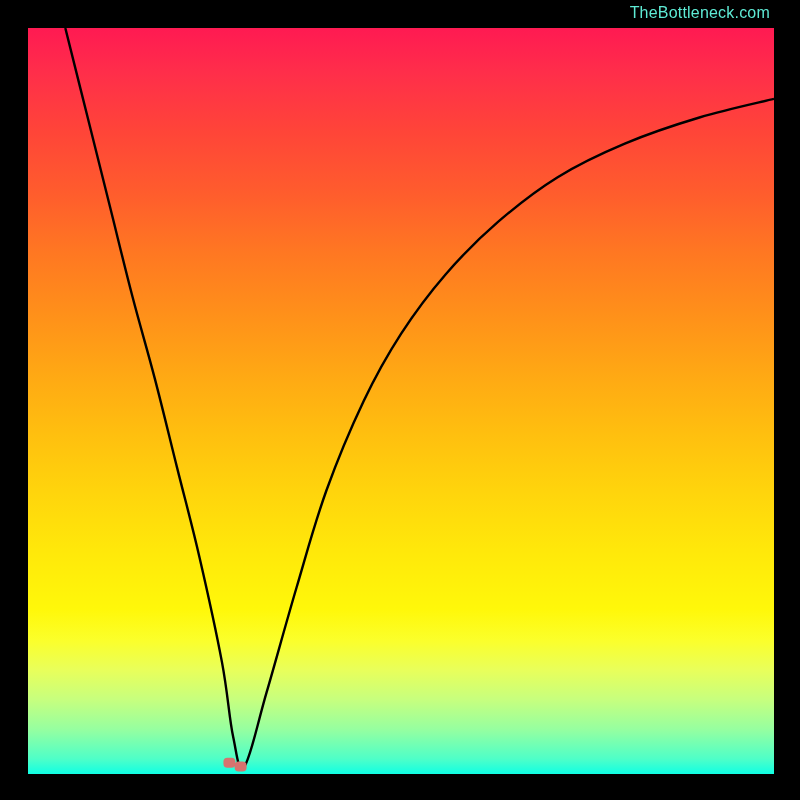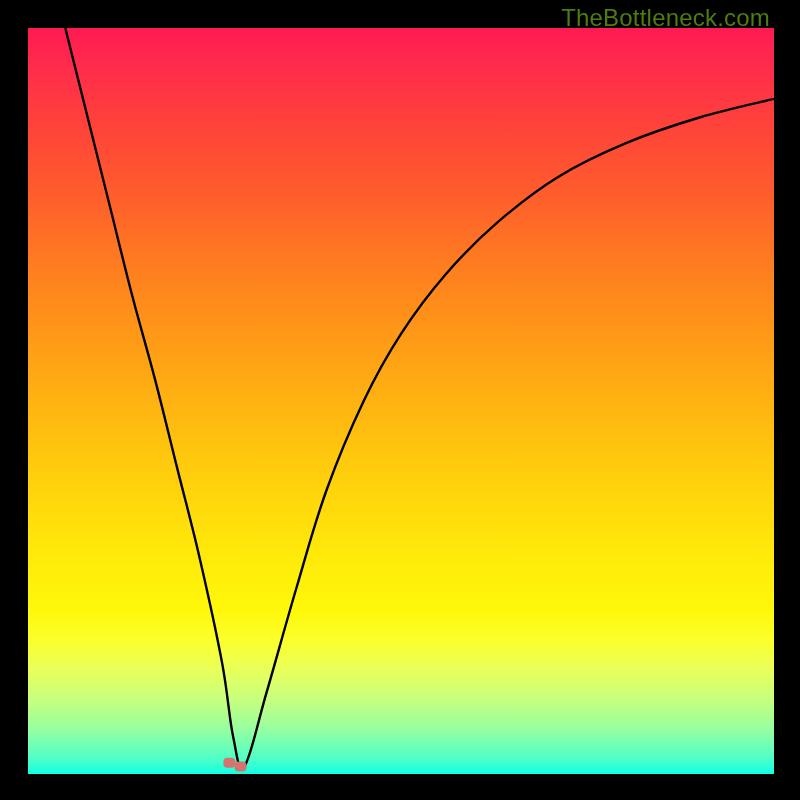--- a/index.html
+++ b/index.html
@@ -34,22 +34,22 @@
       #96ffa0 94%,
       #4effc8 98%,
       #10ffe4 100%
     );
   }
   .watermark {
     position: absolute;
     top: 4px;
     right: 30px;
     font-family: Arial, Helvetica, sans-serif;
-    font-size: 24px;
-    color: #4d7c0f;
+    font-size: 16px;
+    color: #5eead4;
     letter-spacing: 0.2px;
   }
   .curve-svg {
     position: absolute;
     left: 0;
     top: 0;
     width: 746px;
     height: 746px;
   }
   .curve-path {

